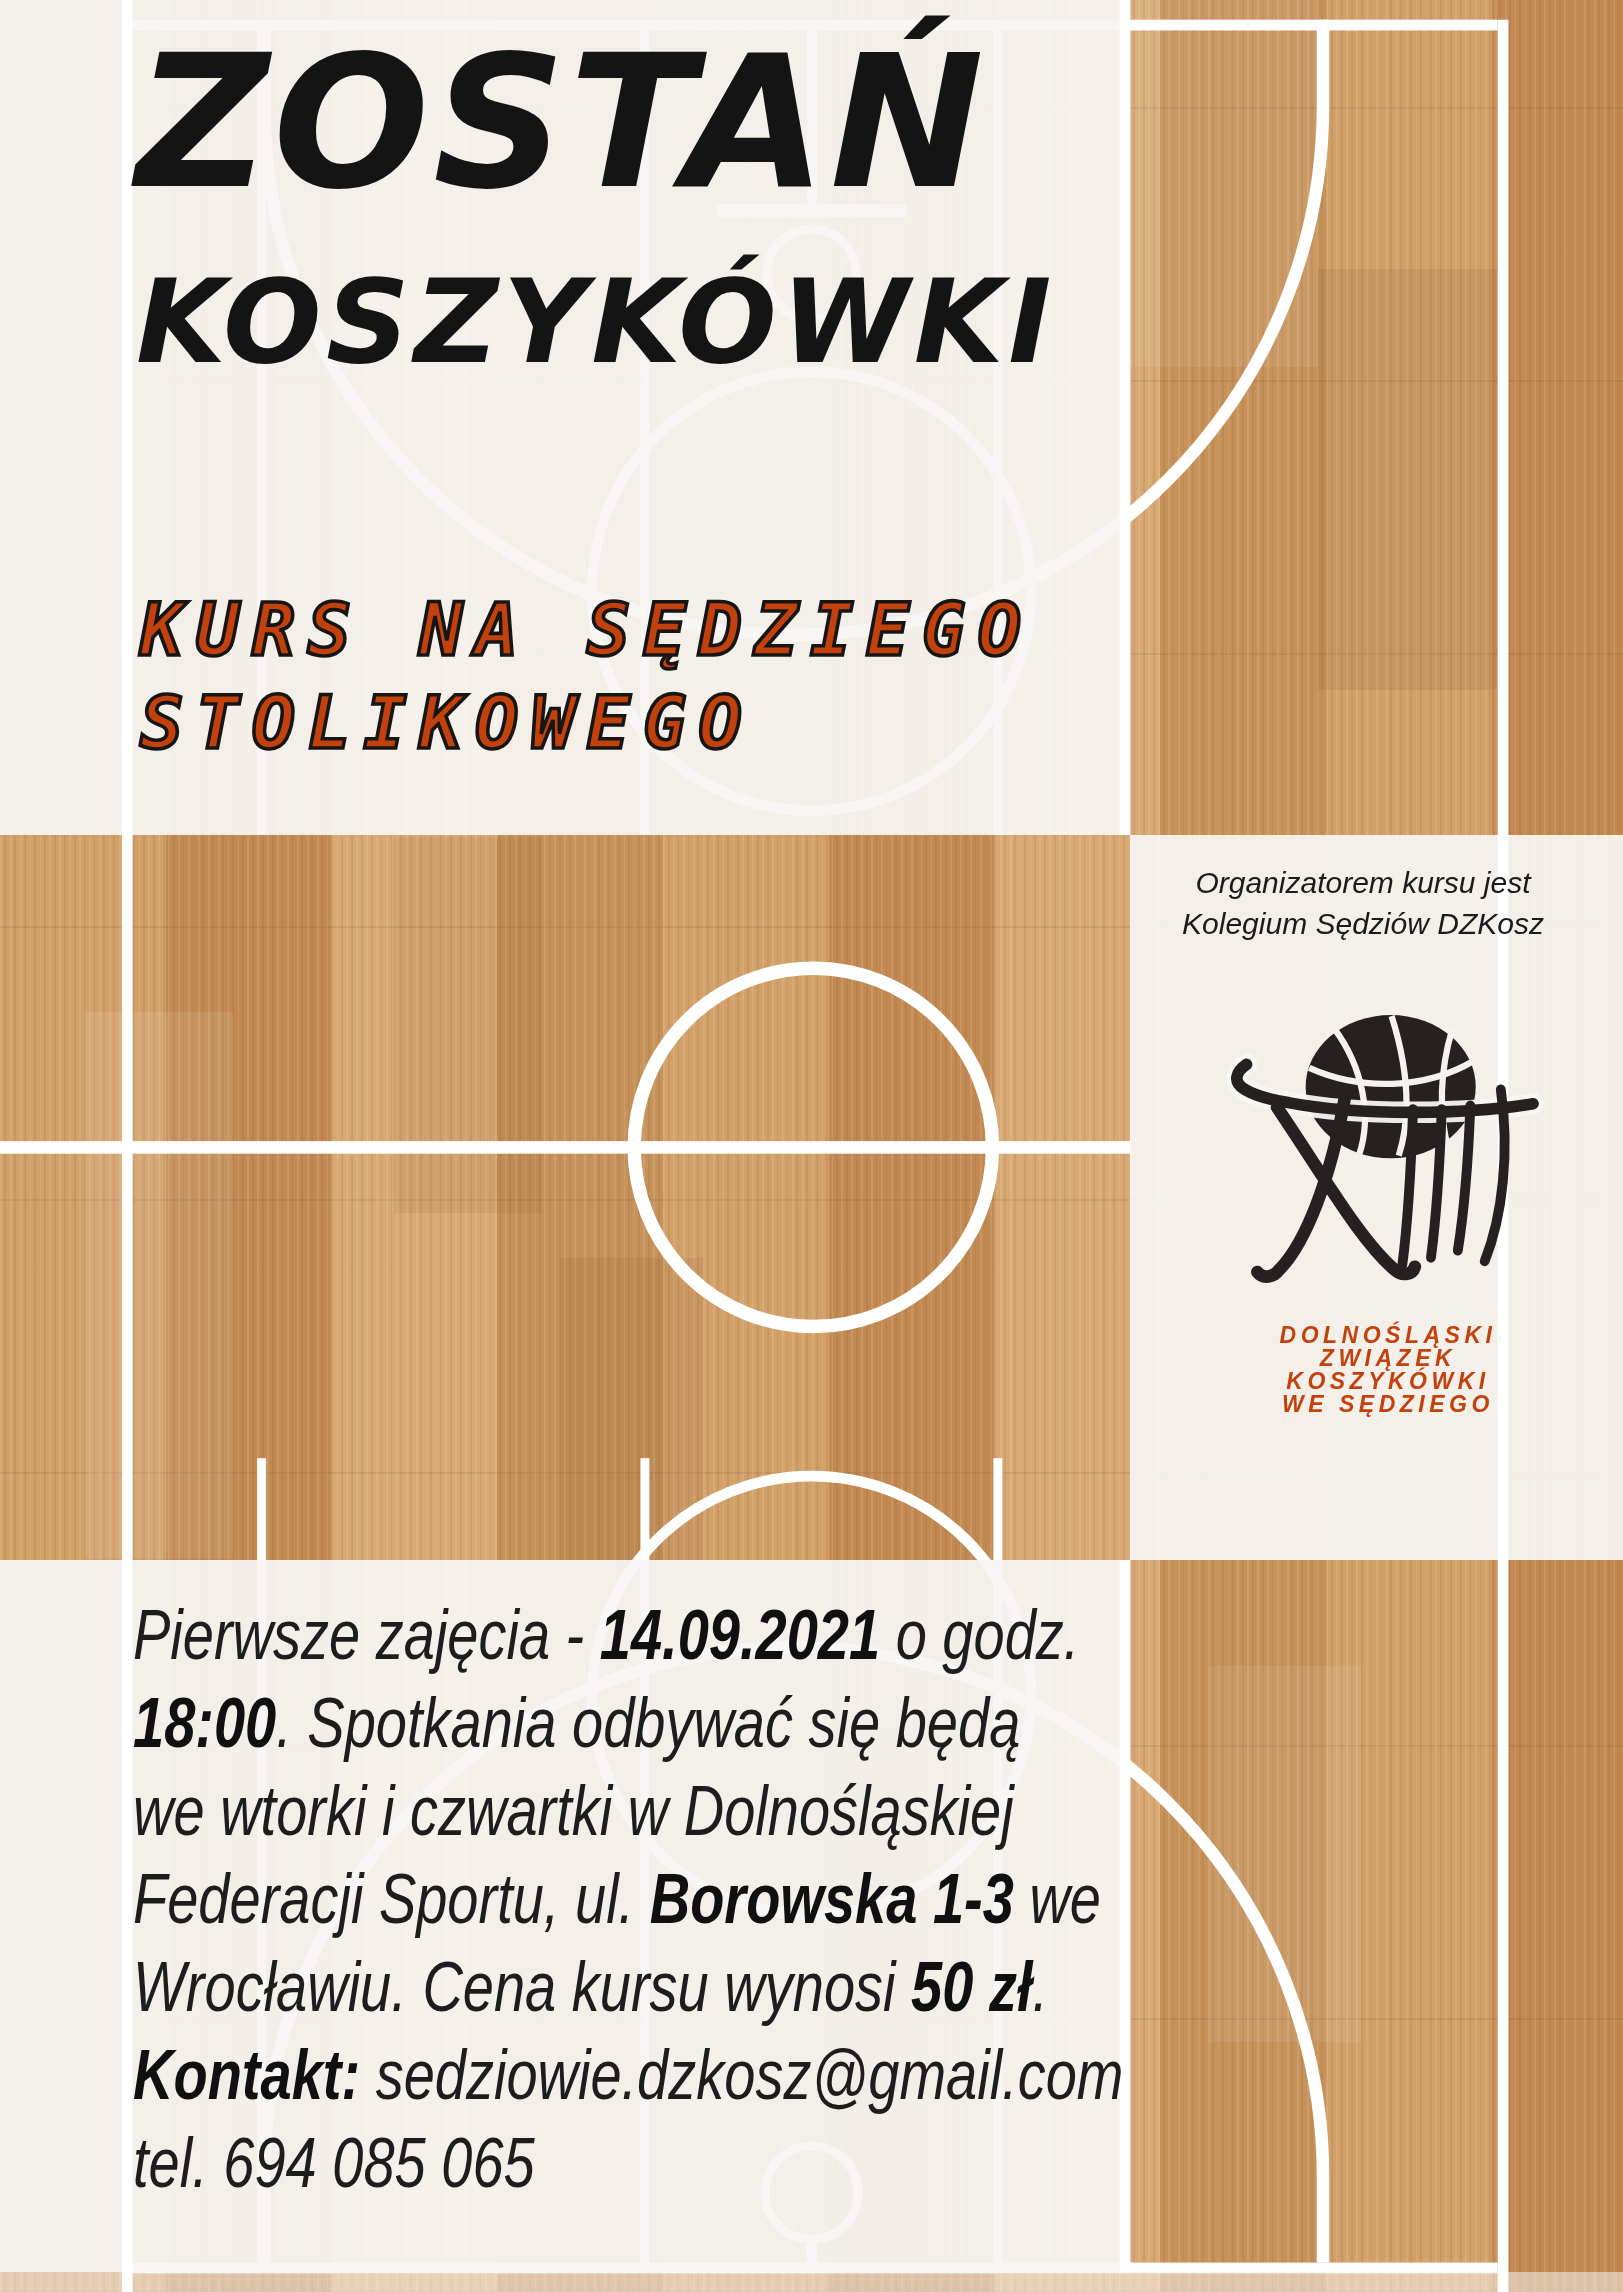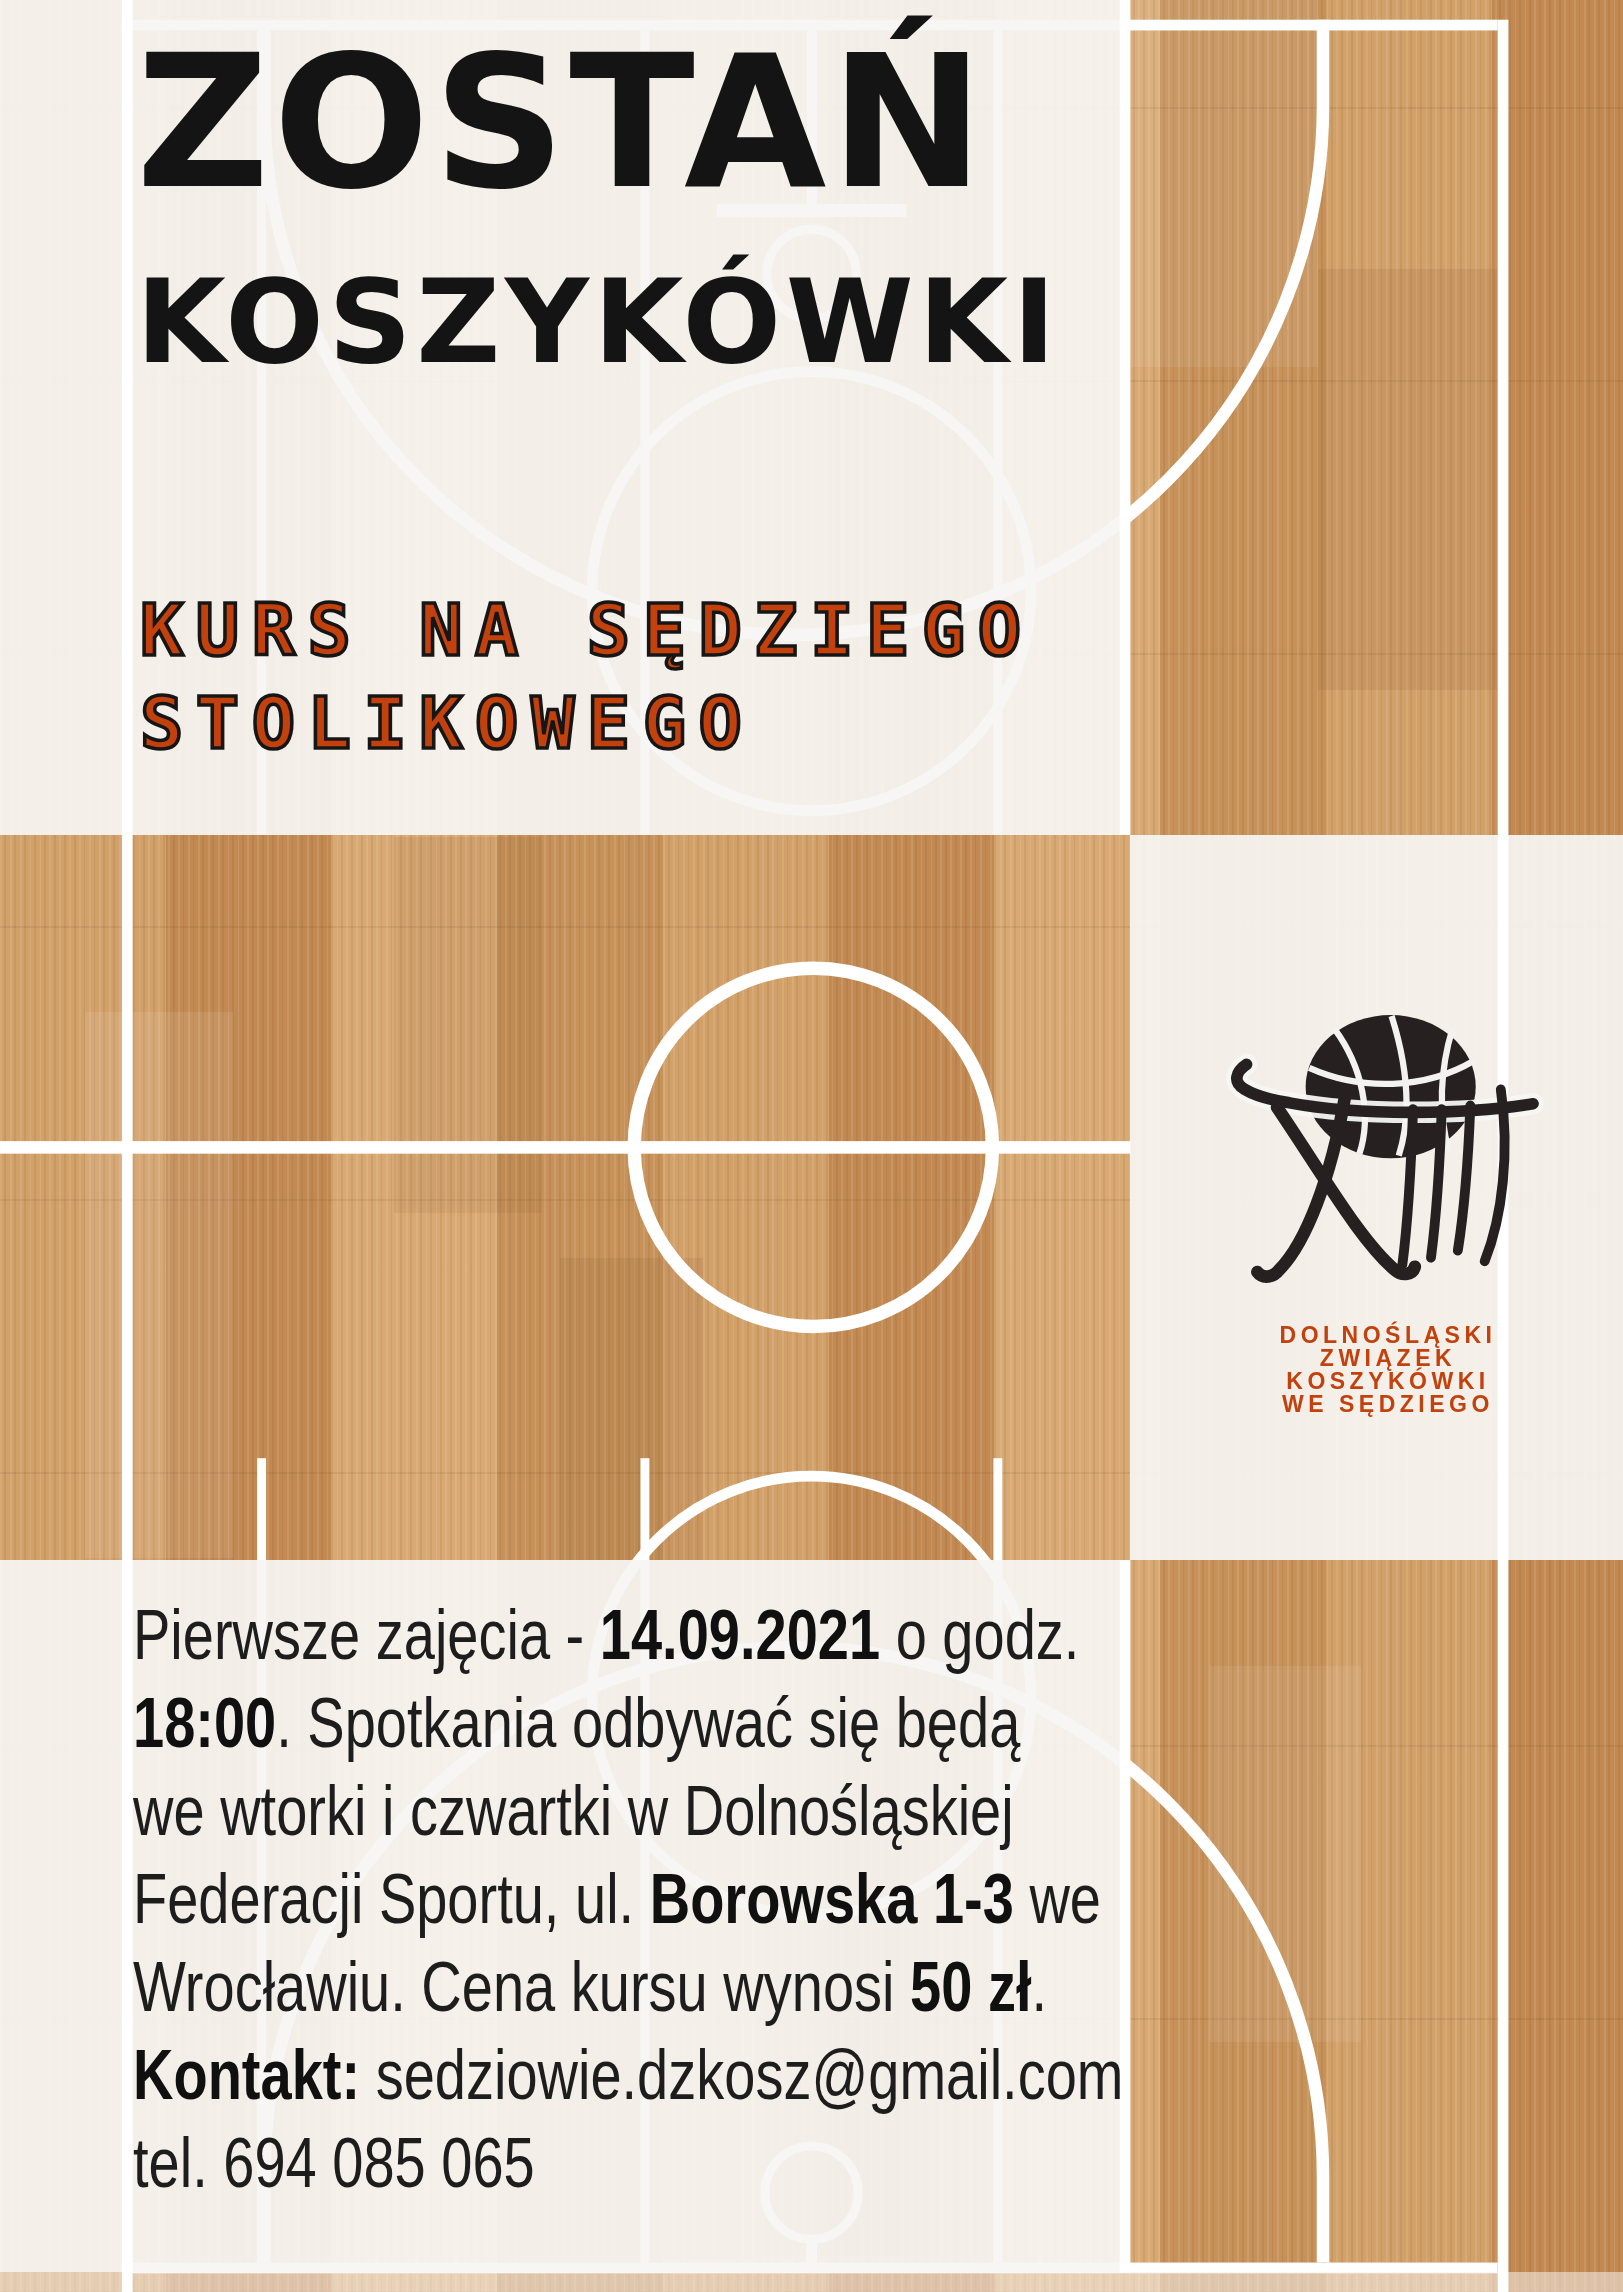--- a/index.html
+++ b/index.html
@@ -1,20 +1,21 @@
 <!DOCTYPE html>
 <html style="font-size:14.3px"><head>
 <meta charset="utf-8">
 <style>
   html,body{margin:0;padding:0;background:#e8e6e3;}
   .poster{
     position:relative;
     width:1624px;height:2293px;
     overflow:hidden;
     font-family:"Liberation Sans", sans-serif;
+    font-style:italic;
   }
   
   .wood{
     position:absolute;inset:0;
     background-color:#cb955e;
     background-image:
       repeating-linear-gradient(90deg, rgba(255,255,255,0.10) 0 1.8px, rgba(0,0,0,0) 1.8px 4.5px, rgba(96,54,20,0.09) 4.5px 6.3px, rgba(0,0,0,0) 6.3px 9.9px),
       repeating-linear-gradient(0deg, rgba(96,54,20,0.10) 0 1.8px, rgba(0,0,0,0) 1.8px 273px),
       repeating-linear-gradient(90deg, #d2a069 0 166px, #c28a52 166px 331px, #d8a973 331px 497px, #c6925a 497px 663px);
   }
@@ -124,20 +125,24 @@
 
   <div class="title-block">
     <div class="line-big">ZOSTAŃ</div>
     <div class="line-mid">KOSZYKÓWKI</div>
   </div>
   <div class="subtitle-block">
     <div class="subtitle-line">KURS NA SĘDZIEGO</div>
     <div class="subtitle-line">STOLIKOWEGO</div>
   </div>
 
+  <div class="organizer">
+    <span>Organizatorem kursu jest</span><br>
+    <span>Kolegium Sędziów DZKosz</span>
+  </div>
 
   <div class="logo">
     <svg width="376" height="333" viewBox="0 0 420 372">
       <ellipse cx="213" cy="117" rx="95" ry="80" fill="#262120"></ellipse>
       <g fill="none" stroke="#f3f2f0" stroke-width="7">
         <path d="M150,52 C182,95 192,150 178,192"></path>
         <path d="M214,38 C232,95 236,150 222,194"></path>
         <path d="M282,52 C268,98 266,148 278,188"></path>
         <path d="M122,96 C180,122 252,120 306,88"></path>
       </g>

